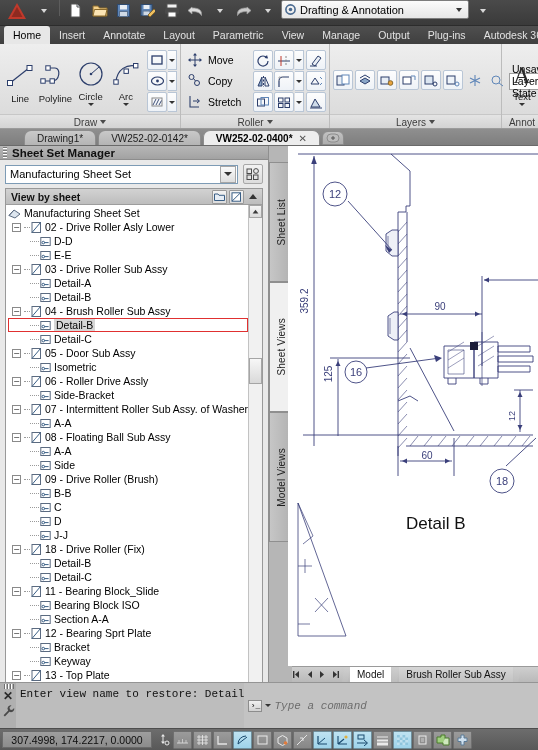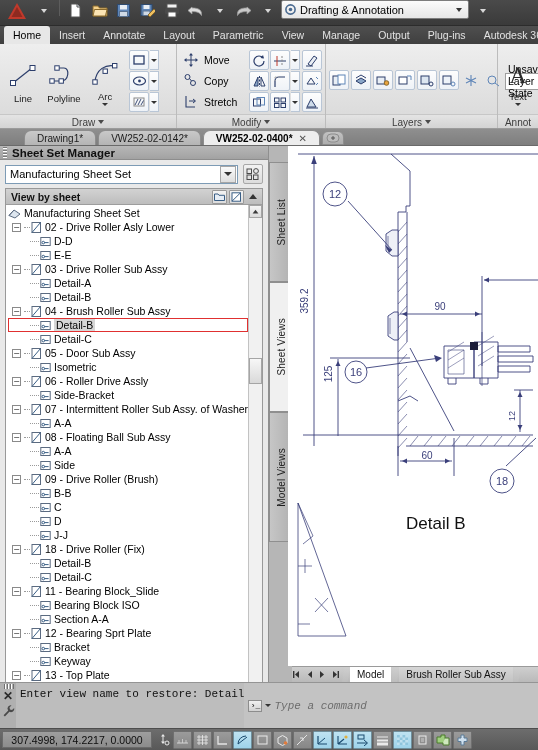--- a/index.html
+++ b/index.html
@@ -326,20 +326,31 @@
         <div class="bigbtn">
           <span class="bicon">
             <svg width="32" height="28" viewBox="0 0 32 28">
                 <path d="M4 19 H13 C21 19 22 6 16 6 H9" fill="none" stroke="#2c3e6b" stroke-width="1.2"></path>
                 <rect x="1.8" y="16.8" width="4.4" height="4.4" fill="#fff" stroke="#2c3e6b"></rect>
                 <rect x="11" y="16.8" width="4.4" height="4.4" fill="#fff" stroke="#2c3e6b"></rect>
                 <rect x="6.8" y="3.8" width="4.4" height="4.4" fill="#fff" stroke="#2c3e6b"></rect>
               </svg>
           </span>
           <span class="blabel">Polyline</span>
+        </div>
+        <div class="bigbtn">
+          <span class="bicon">
+            <svg width="30" height="28" viewBox="0 0 30 28">
+                <circle cx="15" cy="14" r="11" fill="none" stroke="#2c3e6b" stroke-width="1.2"></circle>
+                <line x1="15" y1="14" x2="23" y2="7" stroke="#2c3e6b" stroke-width="1"></line>
+                <circle cx="15" cy="14" r="1.3" fill="#2c3e6b"></circle>
+              </svg>
+          </span>
+          <span class="blabel">Circle</span>
+          <span class="dcaret"></span>
         </div>
         <div class="bigbtn">
           <span class="bicon">
             <svg width="30" height="28" viewBox="0 0 30 28">
                 <path d="M5 22 C6 9 16 4 25 6" fill="none" stroke="#2c3e6b" stroke-width="1.2"></path>
                 <rect x="2.8" y="19.8" width="4.4" height="4.4" fill="#fff" stroke="#2c3e6b"></rect>
                 <rect x="13" y="9" width="4.4" height="4.4" fill="#fff" stroke="#2c3e6b"></rect>
                 <rect x="22.5" y="3.5" width="4.4" height="4.4" fill="#fff" stroke="#2c3e6b"></rect>
               </svg>
           </span>
@@ -493,21 +504,21 @@
             </div>
           <div class="sbtn">
             <svg width="14" height="13" viewBox="0 0 14 13">
                 <path d="M2 11 L6 3 L11 11z" fill="#cfdcea" stroke="#2c3e6b"></path>
                 <path d="M1 12 H13" stroke="#2c3e6b"></path>
               </svg>
             </div>
         </div>
       </div>
       <div class="panel-title">
-        <span>Modify</span>
+        <span>Roller</span>
           <span class="pcaret"></span>
       </div>
     </div>
 
     <div class="panel" style="width:172px">
       <div class="panel-body" style="gap:0;padding:2px 3px 0 3px">
         <div class="srow" style="gap:2px">
           <div class="sbtn">
             <svg width="14" height="13" viewBox="0 0 14 13">
                 <rect x="1" y="2" width="7" height="9" fill="#e8eef5" stroke="#2c3e6b"></rect>

